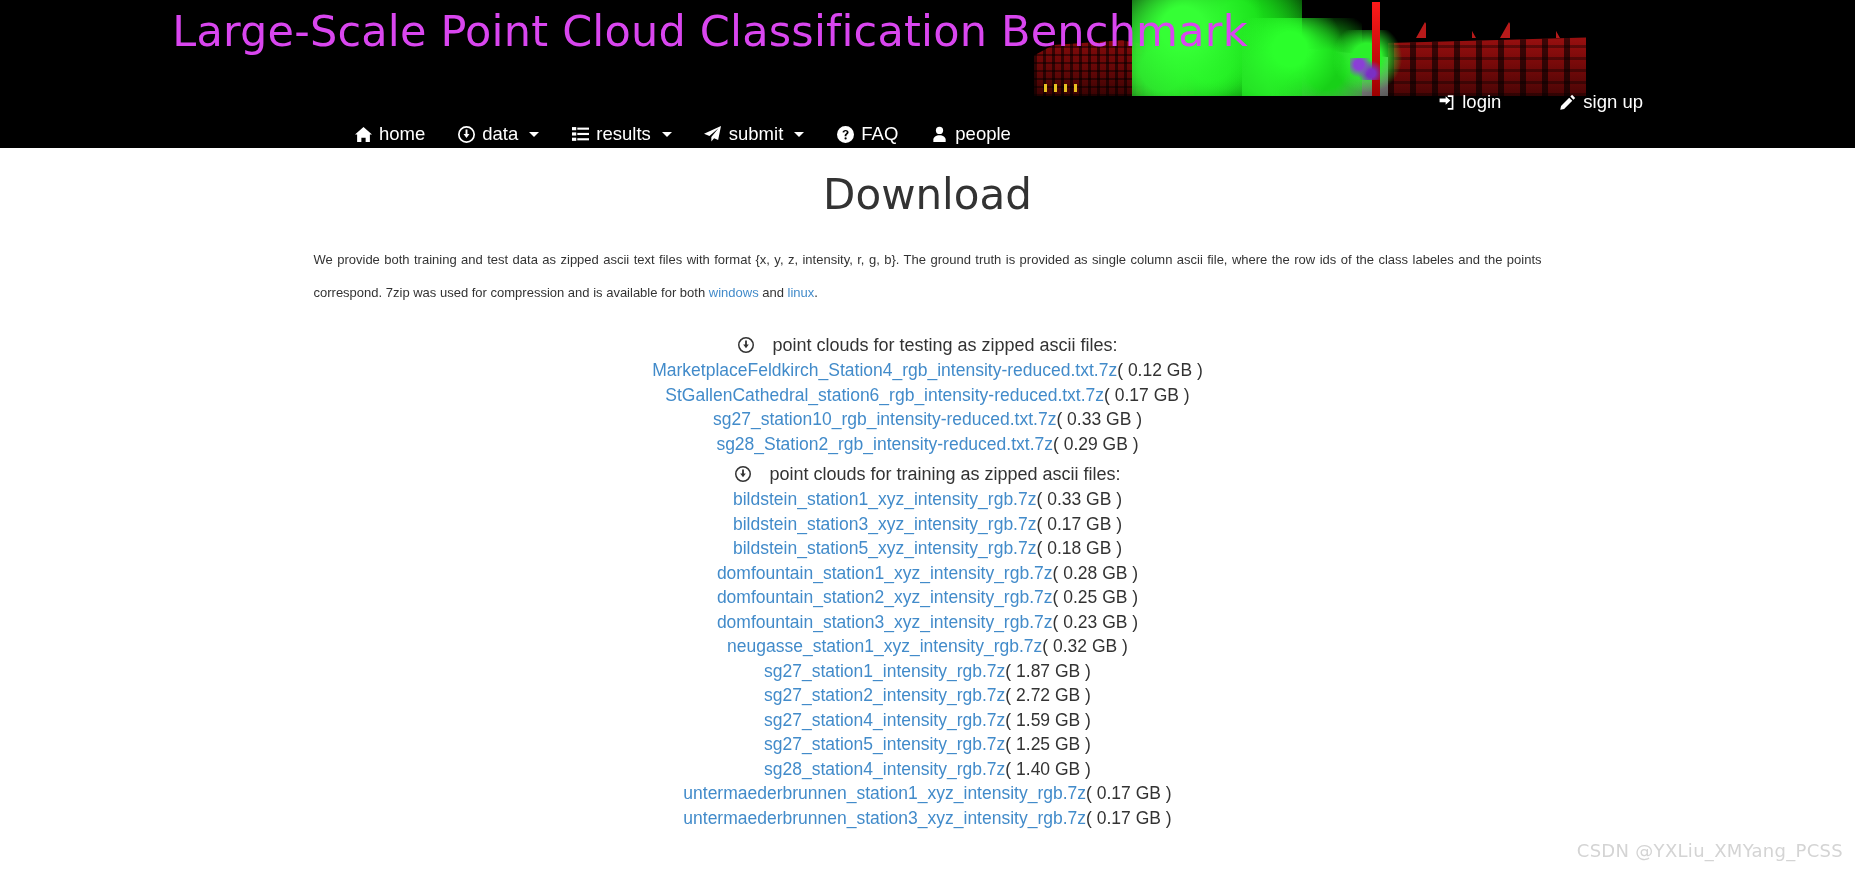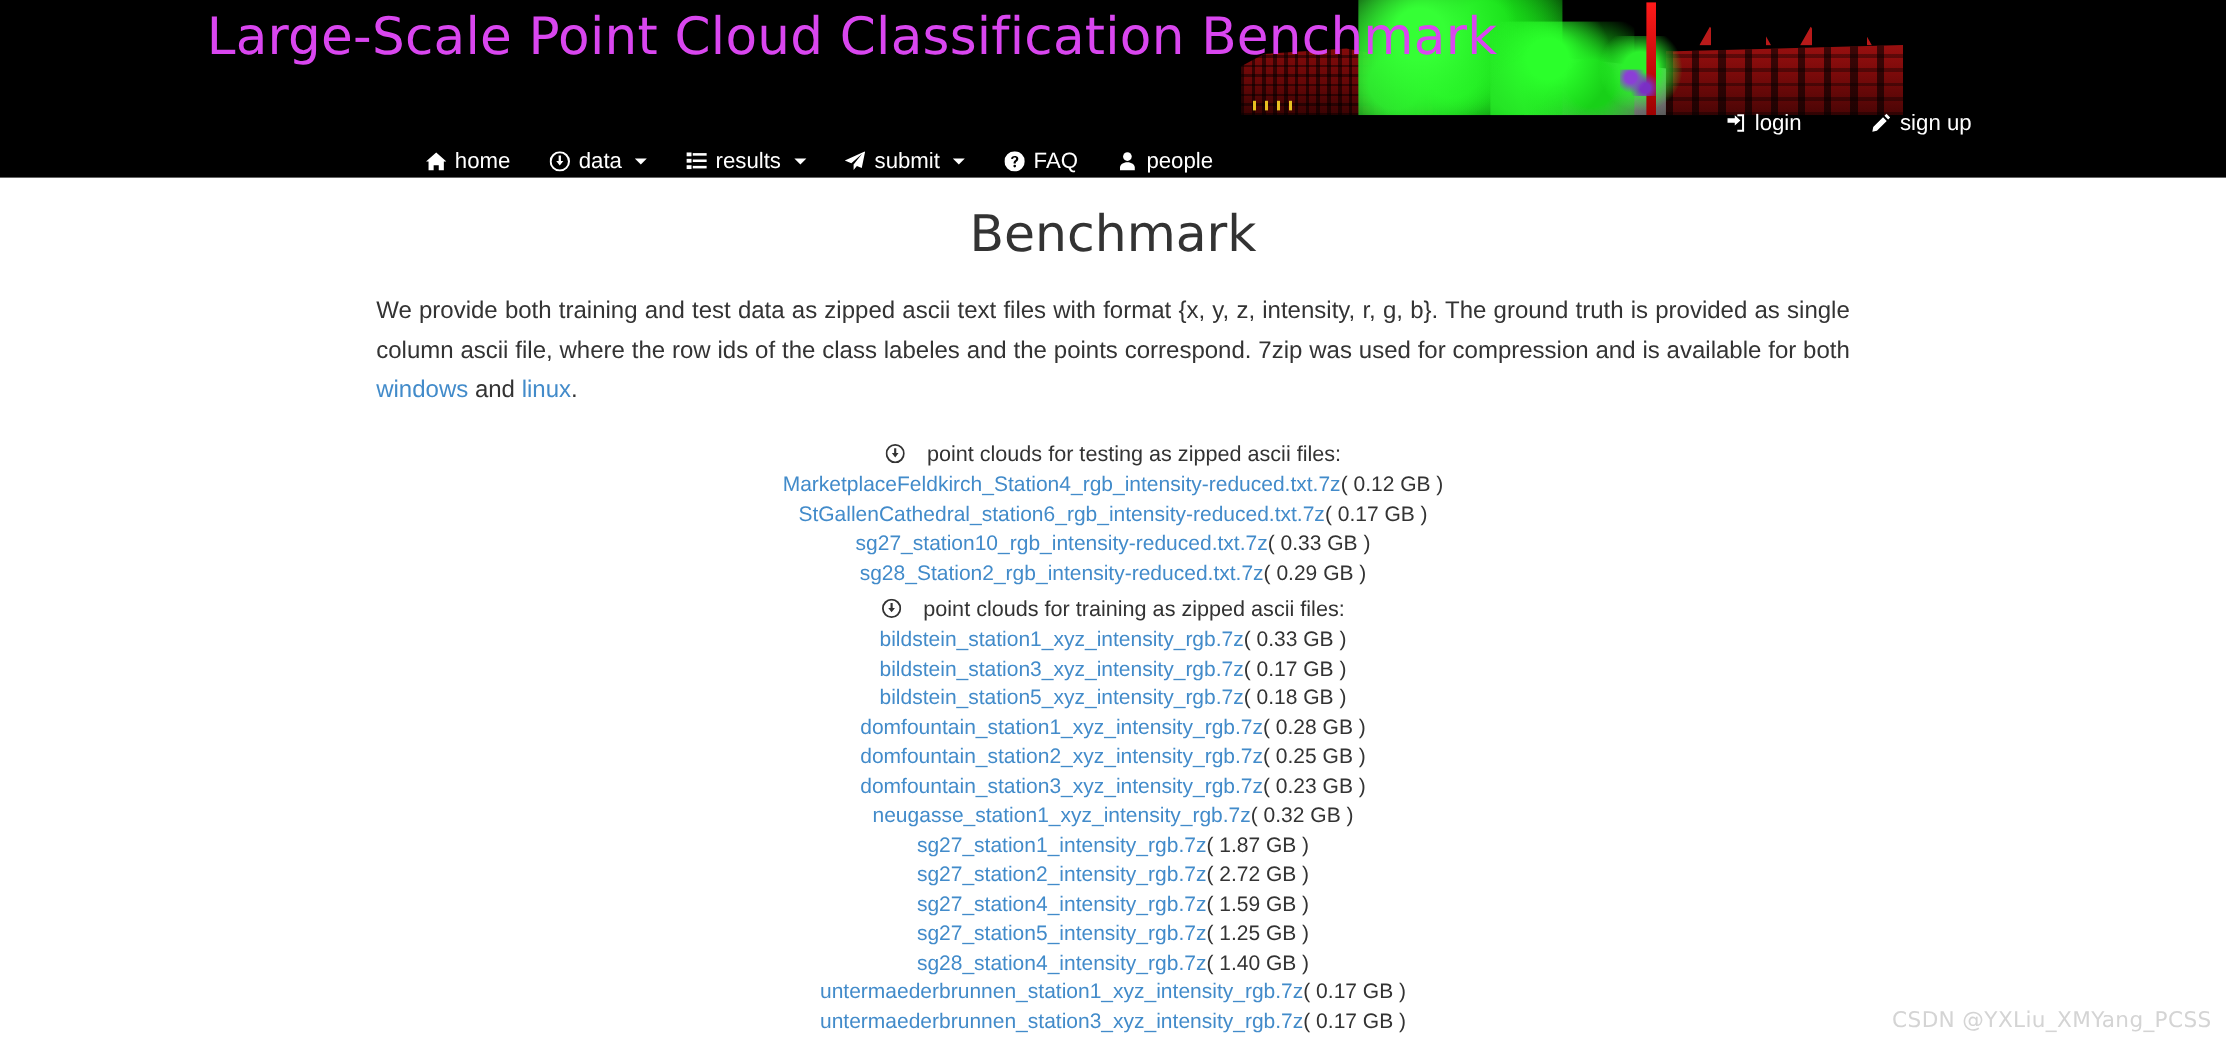--- a/index.html
+++ b/index.html
@@ -185,21 +185,21 @@
     text-align: center;
     font-size: 42px;
     font-weight: 400;
     color: #333333;
     margin: 22px 0 0 0;
     font-family: "DejaVu Sans", sans-serif;
   }
   .intro {
     width: 1228px;
     margin: 24px auto 11px auto;
-    font-size: 20px;
+    font-size: 13px;
     line-height: 33px;
     text-align: justify;
     color: #333333;
   }
   a.link, .link {
     color: #428bca;
     text-decoration: none;
     cursor: pointer;
     text-align: right;
   }
@@ -355,21 +355,21 @@
         </span>
         <span>sign up</span>
       </div>
 
     </div>
   </div>
 </div>
 
 <div class="content">
 
-  <h1 class="page-title">Benchmark</h1>
+  <h1 class="page-title">Download</h1>
 
   <p class="intro"><span>We provide both training and test data as zipped ascii text files with format {x, y, z, intensity, r, g, b}. The ground truth is provided as single column ascii file, where the row ids of the class labeles and the points correspond. 7zip was used for compression and is available for both </span><a class="link">windows</a><span> and </span><a class="link">linux</a><span>.</span></p>
 
   <div class="file-block">
     <div class="section-head">
       <span class="dl-ico">
         <svg viewBox="0 0 16 16" width="16" height="16" fill="currentColor">
             <path d="M8 0a8 8 0 100 16A8 8 0 008 0zm0 1.5a6.5 6.5 0 110 13 6.5 6.5 0 010-13zM7.1 3.6v4H5.2L8 11.3l2.8-3.7H8.9v-4H7.1z"></path>
           </svg>
       </span>

